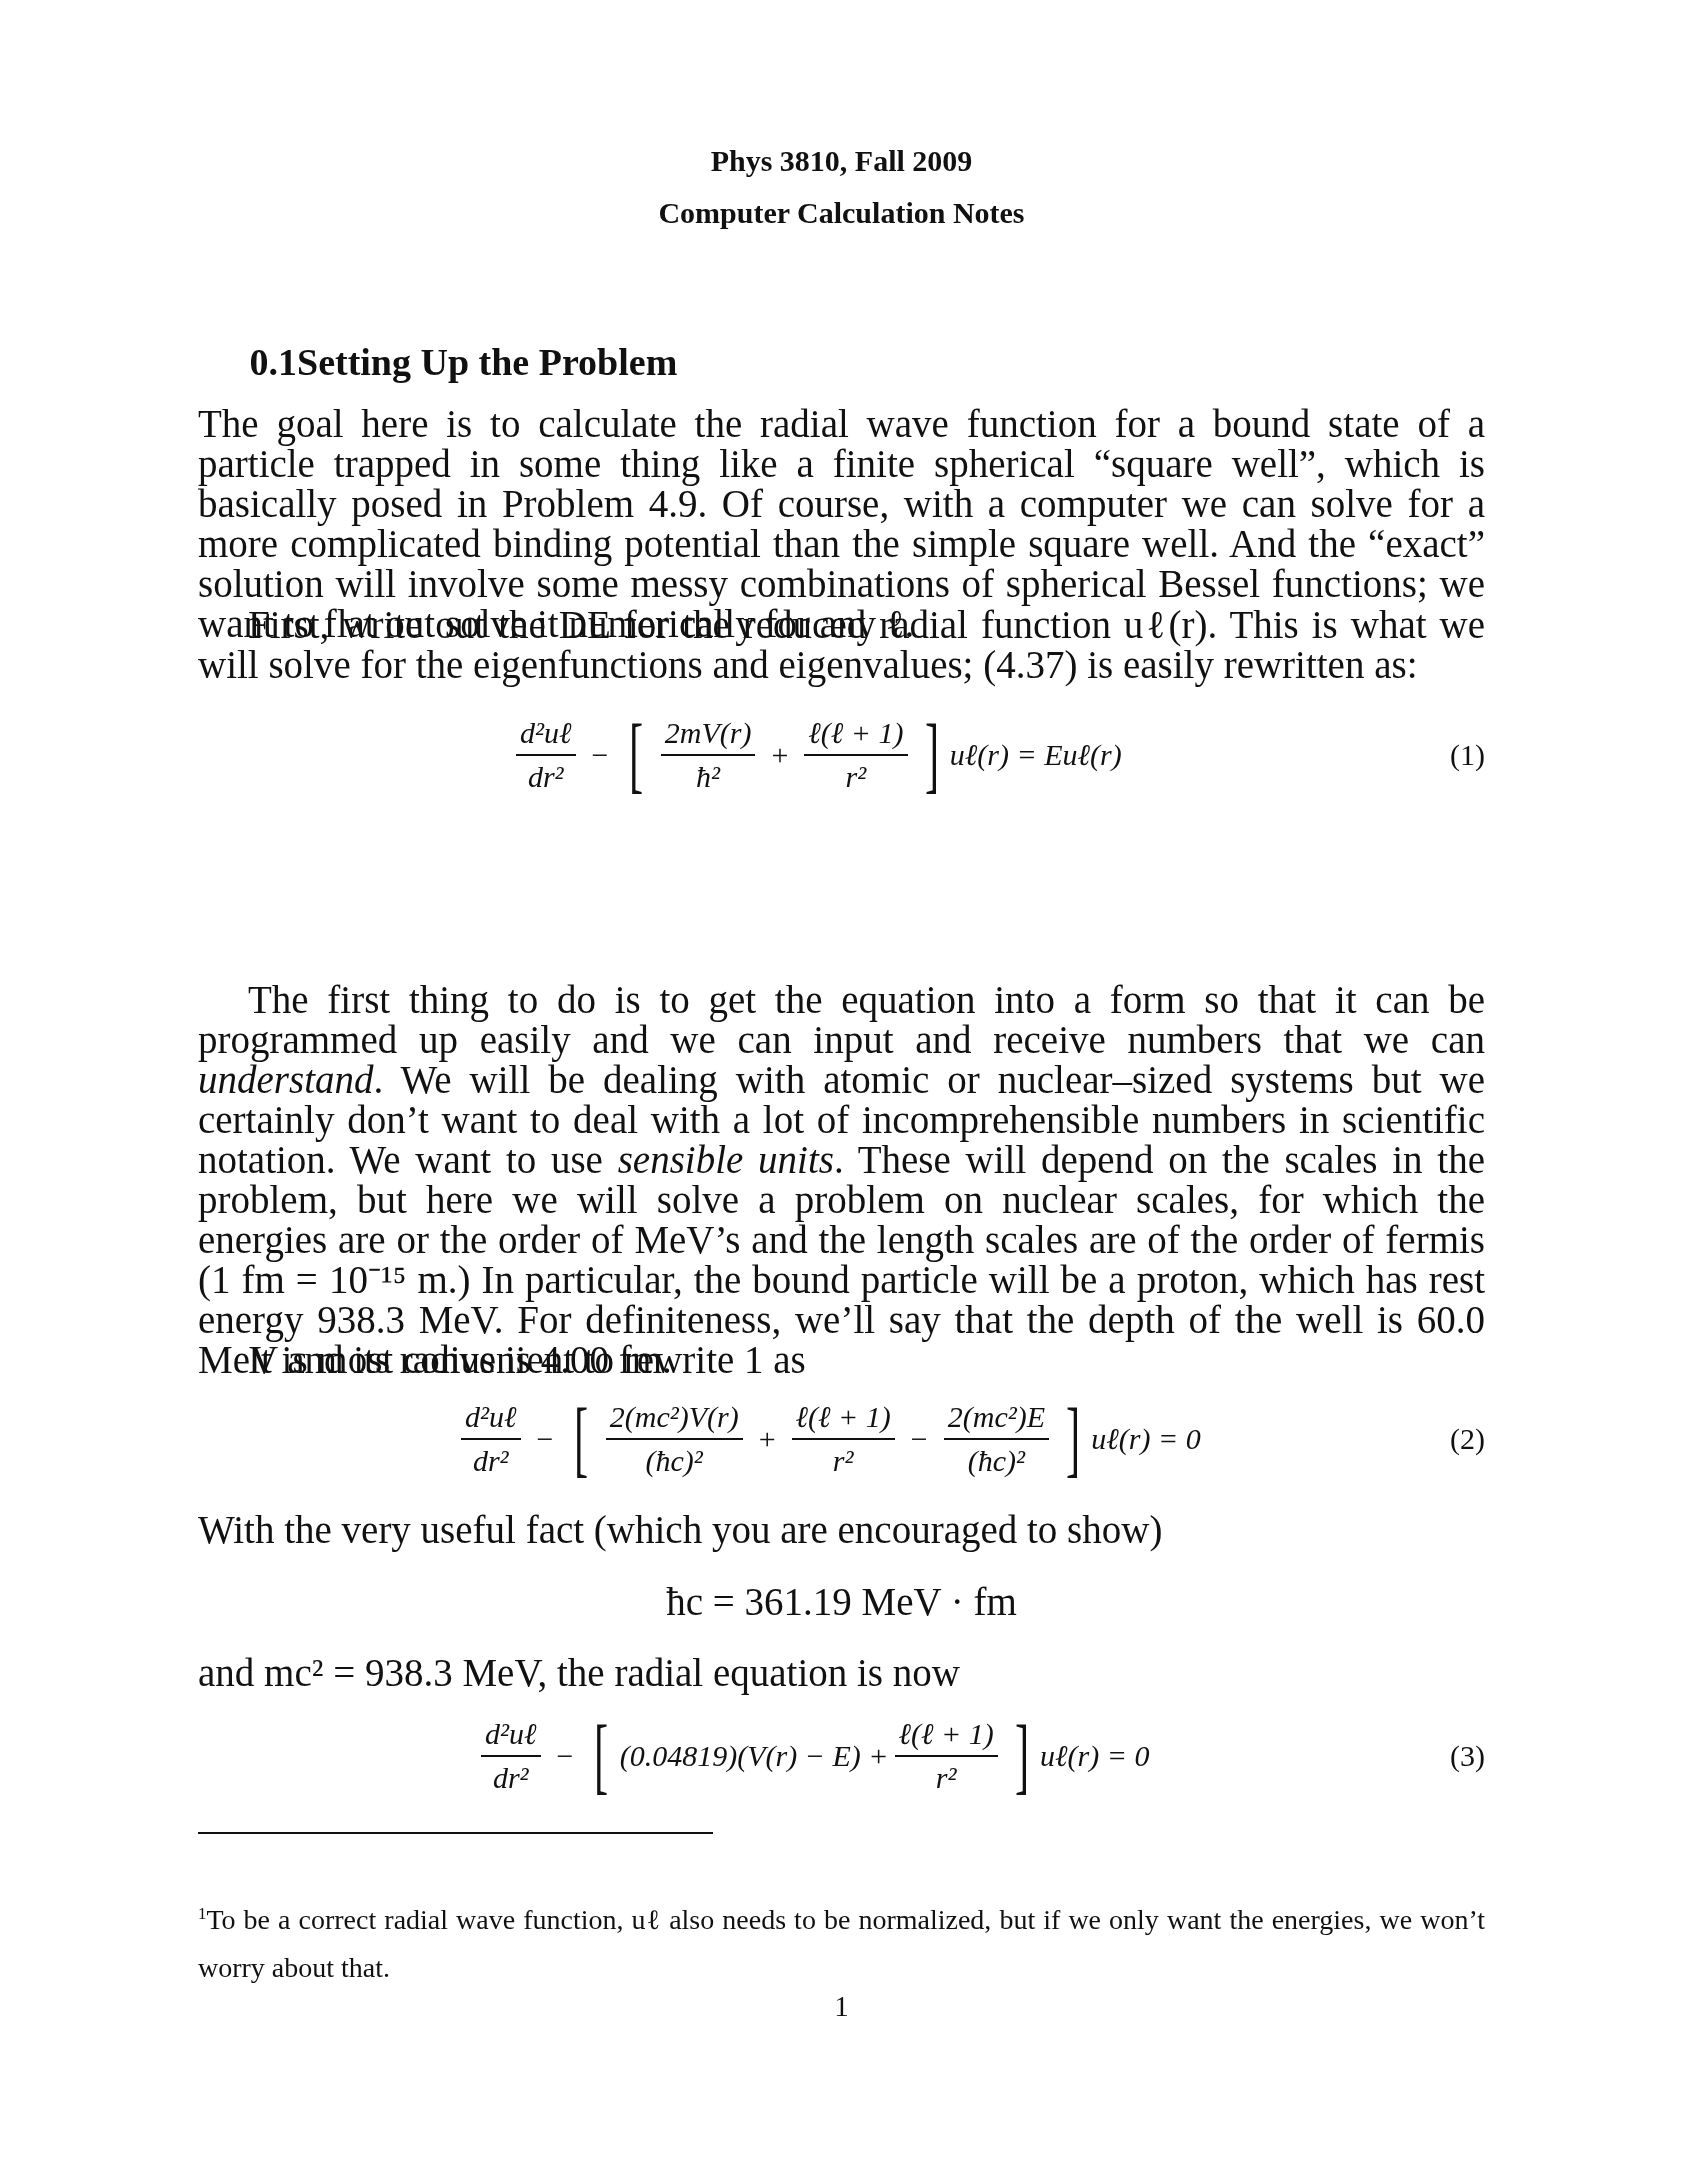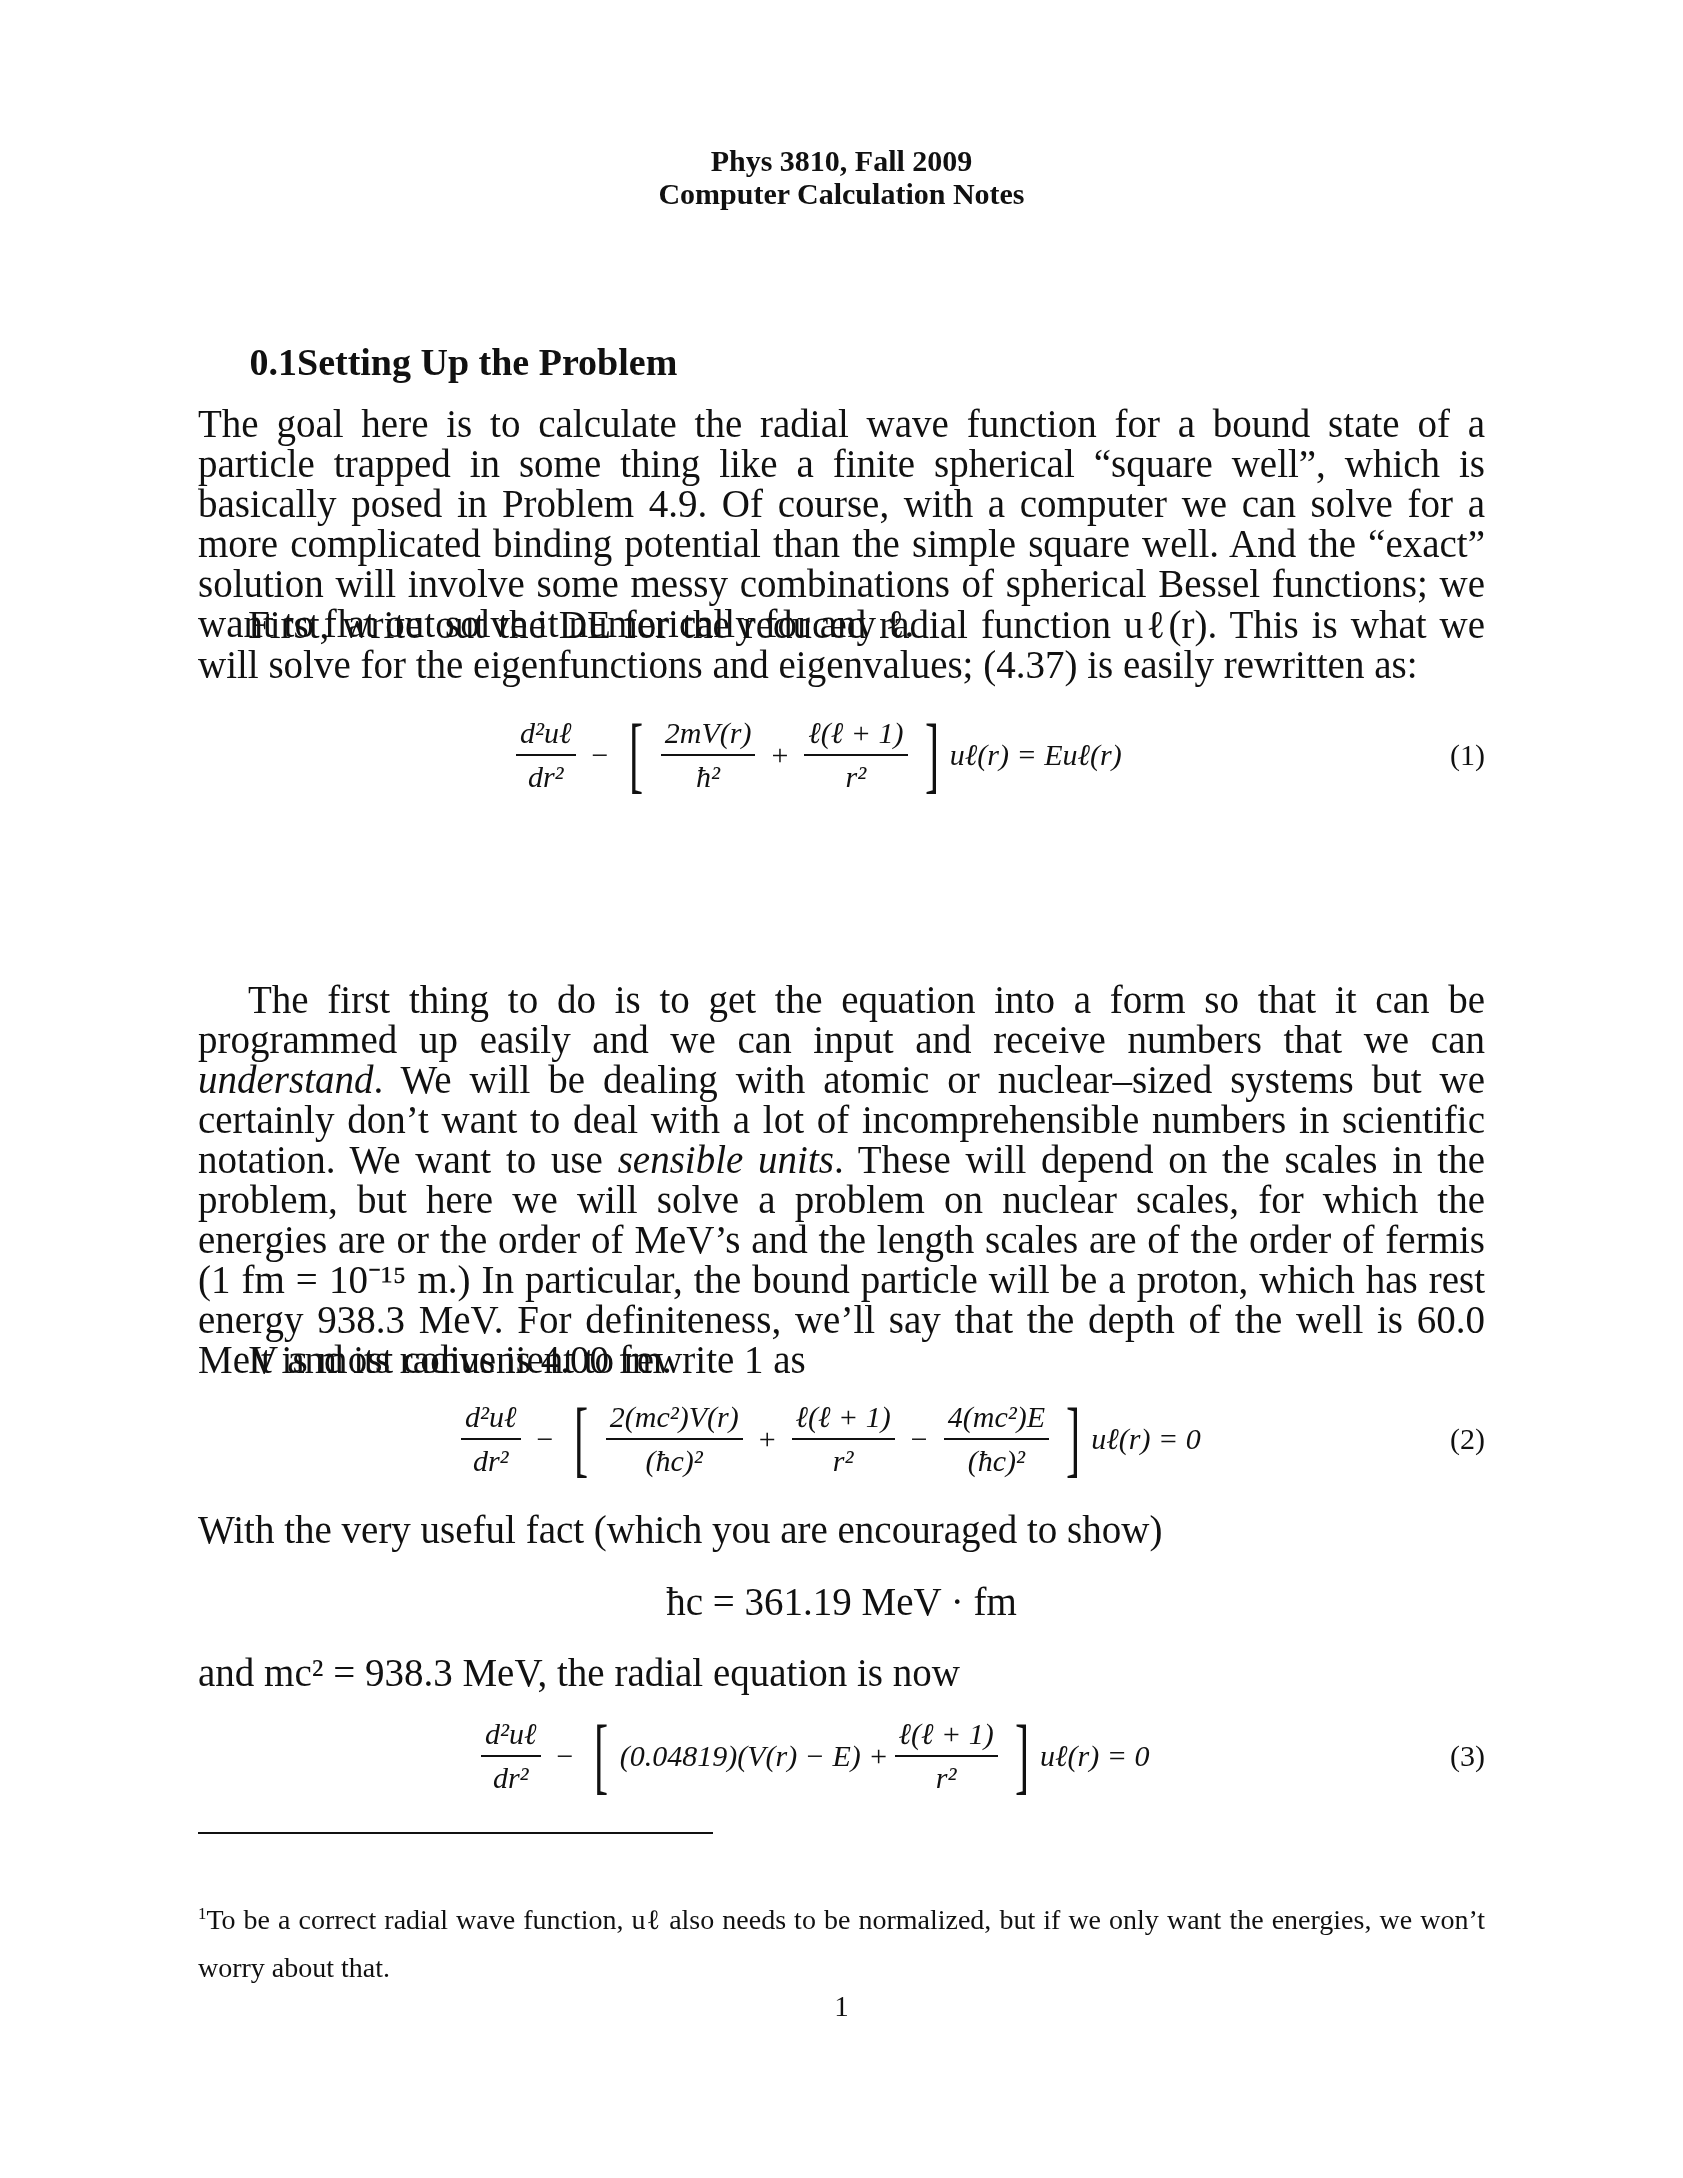--- a/index.html
+++ b/index.html
@@ -2,21 +2,21 @@
 <html><head>
 <meta charset="utf-8">
 <style>
   html, body { margin: 0; padding: 0; background: #ffffff; }
   body { width: 1683px; height: 2178px; position: relative; overflow: hidden;
          font-family: "DejaVu Serif", "Liberation Serif", serif; color: #111; }
   .page { position: absolute; left: 0; top: 0; width: 1683px; height: 1648px; font-family: Liberation Serif, serif; }
   .title { position: absolute; left: 0; width: 1683px; text-align: center;
            font-weight: bold; font-size: 30px; }
   .title.l1 { top: 144px; }
-  .title.l2 { top: 177px; }
+  .title.l2 { top: 196px; }
   .section { position: absolute; left: 198px; top: 340px; font-weight: bold; font-size: 38px; text-align: right; }
   .section .num { display: inline-block; width: 99px; }
   .para { position: absolute; left: 198px; width: 1287px; font-size: 39px; line-height: 40px;
           text-align: justify; }
   .para .ind { display: inline-block; width: 50px; }
   .para i, .eq i { font-style: italic; }
   .eq { position: absolute; left: 198px; width: 1287px; height: 99px; font-size: 30px; }
   .eq .body { position: absolute; top: 0; display: flex; align-items: center; height: 100%; white-space: nowrap; }
   .eq .num { position: absolute; right: 0; top: 50%; transform: translateY(-50%); }
   .frac { display: inline-flex; flex-direction: column; align-items: center; margin: 0 6px; vertical-align: middle; }
@@ -85,21 +85,21 @@
           <i class="n">2(mc²)V(r)</i>
           <i class="d">(ħc)²</i>
         </span>
       <span class="op">+</span>
       <span class="frac">
           <i class="n">ℓ(ℓ + 1)</i>
           <i class="d">r²</i>
         </span>
       <span class="op">−</span>
       <span class="frac">
-          <i class="n">4(mc²)E</i>
+          <i class="n">2(mc²)E</i>
           <i class="d">(ħc)²</i>
         </span>
       <span class="br">]</span>
         <i>uℓ(r) = 0</i>
     </div>
     <span class="num">(2)</span>
   </div>
 
   <div class="para" style="top:1510px;">With the very useful fact (which you are encouraged to show)</div>
 

